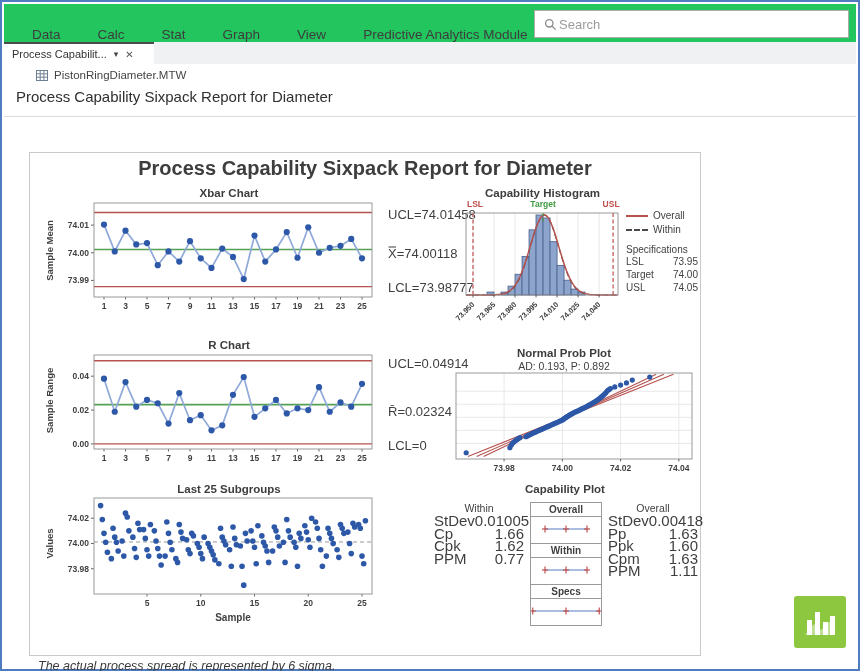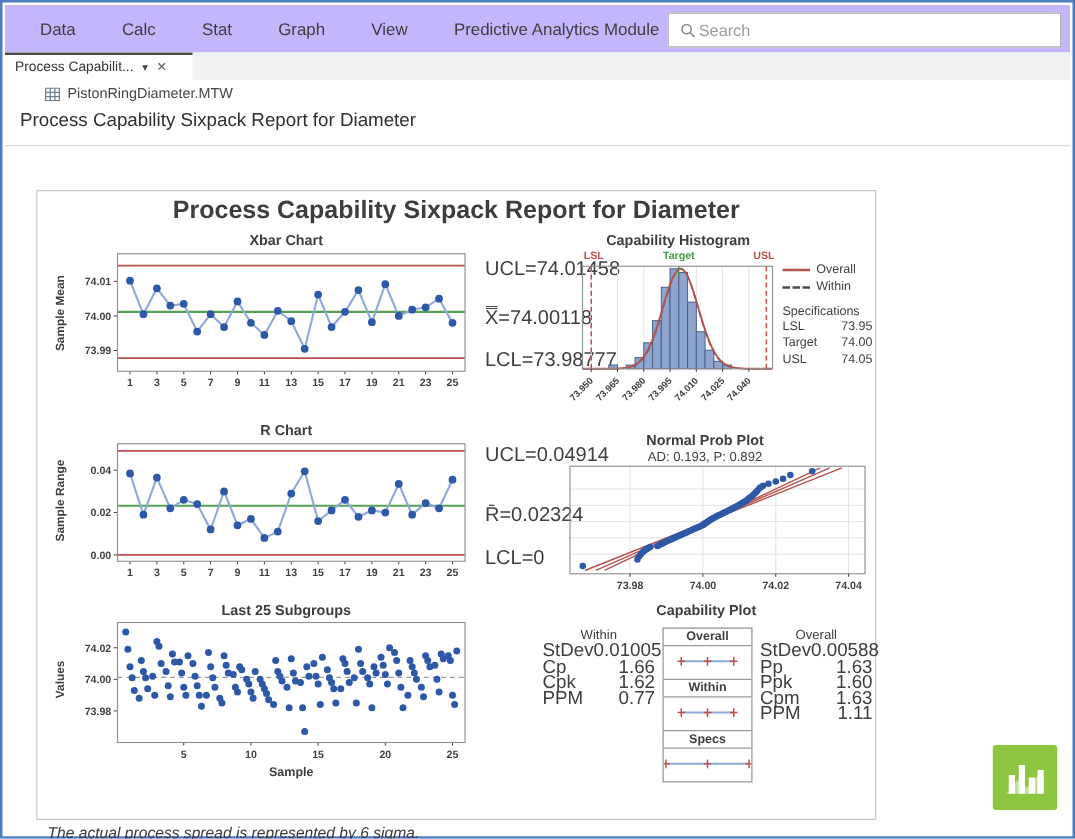--- a/index.html
+++ b/index.html
@@ -1,21 +1,21 @@
 <!DOCTYPE html>
 <html><head>
 <meta charset="utf-8">
 <style>
   html,body{margin:0;padding:0;background:#fff;}
   body{width:860px;height:671px;position:relative;overflow:hidden;
        font-family:"Liberation Sans",sans-serif;color:#3f3f3f;}
   .window{position:absolute;inset:0;border:2px solid #4f7cc0;background:#fff;box-sizing:border-box;}
   
-  .menubar{position:absolute;left:2px;top:2px;right:2px;height:38px;background:#c4b5fd;
-           display:flex;align-items:center;padding-left:28px;box-sizing:border-box;}
+  .menubar{position:absolute;left:2px;top:2px;right:2px;height:38px;background:#22c55e;
+           display:flex;align-items:flex-end;padding-left:28px;box-sizing:border-box;}
   .mi{font-size:13.5px;color:#3d3d3d;margin-right:37px;white-space:nowrap;cursor:default;}
   .searchbox{position:absolute;left:530px;top:6px;width:315px;height:28px;border:1px solid #ababab;
              background:#fff;display:flex;align-items:center;gap:2px;padding:0 9px;box-sizing:border-box;}
   .searchbox .ph{font-size:13px;color:#9b9b9b;}
   
   .tabstrip{position:absolute;left:2px;top:40px;right:2px;height:22px;background:#eff1f3;}
   .tab{position:absolute;left:0;top:0;width:150px;height:22px;background:#fff;border-top:2px solid #4b4b4b;
        display:flex;align-items:center;gap:7px;padding:0 8px;box-sizing:border-box;}
   .tab .lbl{font-size:11px;color:#333;white-space:nowrap;text-align:right;}
   .tab .caret{font-size:9px;color:#444;}
@@ -29,21 +29,21 @@
   .canvas{position:absolute;left:27px;top:150px;width:670px;height:502px;background:#fff;
           border:1px solid #c9c9c9;}
   .main-title{position:absolute;left:0;right:0;top:4px;text-align:center;font-size:20px;
               font-weight:bold;color:#3d3d3d;}
   .sp-title{position:absolute;text-align:center;font-weight:bold;font-size:11.5px;color:#3d3d3d;}
   .sp-sub{position:absolute;text-align:center;font-size:10.5px;color:#3f3f3f;}
   .chart{position:absolute;}
   svg text{font-family:"Liberation Sans",sans-serif;}
   .vlabel{position:absolute;width:110px;text-align:center;font-size:9.5px;font-weight:bold;
           color:#3f3f3f;transform:rotate(-90deg);}
-  .anno{position:absolute;font-size:16px;color:#3f3f3f;white-space:nowrap;}
+  .anno{position:absolute;font-size:13px;color:#3f3f3f;white-space:nowrap;}
   
   .legend{position:absolute;left:596px;top:56px;width:72px;}
   .lgrow{display:flex;align-items:center;gap:5px;font-size:10px;line-height:14px;color:#3f3f3f;}
   .ls{width:22px;height:0;border-top:2.2px solid #b5524e;flex:0 0 auto;}
   .ls.dashed{border-top:2.2px dashed #4a4a4a;}
   .spectitle{font-size:10px;margin-top:7px;color:#3f3f3f;}
   .lrow{display:flex;justify-content:space-between;font-size:10px;line-height:13px;color:#3f3f3f;}
   
   .capstats{position:absolute;width:90px;}
   .capstats .hd{text-align:center;font-size:10.5px;margin-bottom:1px;color:#3f3f3f;}
@@ -617,21 +617,21 @@
           <line x1="35" y1="9.5" x2="35" y2="16.5" stroke="#c0504d" stroke-width="1.2"></line>
           <line x1="65.25" y1="13" x2="71.25" y2="13" stroke="#c0504d" stroke-width="1.2"></line>
           <line x1="68.25" y1="9.5" x2="68.25" y2="16.5" stroke="#c0504d" stroke-width="1.2"></line>
         </svg>
     </div>
     <div class="capstats" style="left:578px;top:349px">
       <div class="hd">Overall</div>
       <div id="overallrows">
           <div class="lrow">
             <span>StDev</span>
-            <span>0.00588</span>
+            <span>0.00418</span>
           </div>
           <div class="lrow">
             <span>Pp</span>
             <span>1.63</span>
           </div>
           <div class="lrow">
             <span>Ppk</span>
             <span>1.60</span>
           </div>
           <div class="lrow">

